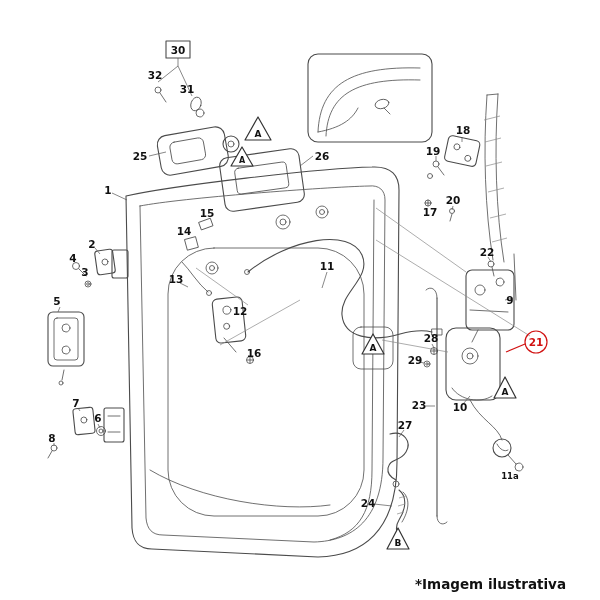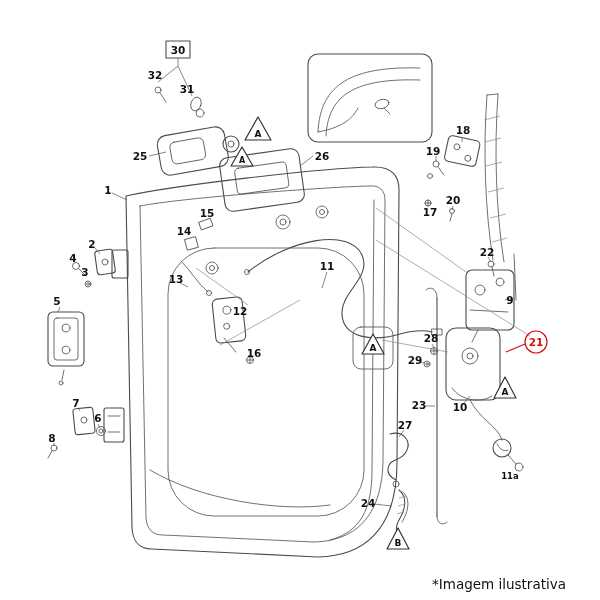--- a/index.html
+++ b/index.html
@@ -9,21 +9,21 @@
   .ln{fill:none;stroke:#4b4b4b;stroke-width:1.1;stroke-linecap:round;stroke-linejoin:round;}
   .ln2{fill:none;stroke:#4b4b4b;stroke-width:0.8;stroke-linecap:round;stroke-linejoin:round;}
   .thin{fill:none;stroke:#8a8a8a;stroke-width:0.7;}
   .lead{fill:none;stroke:#555;stroke-width:0.7;}
   .lbl{font:700 10.5px "DejaVu Sans",sans-serif;fill:#111;text-anchor:middle;}
   .lblsm{font:700 8.5px "DejaVu Sans",sans-serif;fill:#111;text-anchor:middle;}
   .tri{fill:#ffffff;stroke:#333;stroke-width:1.2;stroke-linejoin:round;}
   .trilbl{font:700 9px "DejaVu Sans",sans-serif;fill:#111;text-anchor:middle;}
   .red-ln{fill:none;stroke:#d11212;stroke-width:1.2;}
   .red-lbl{font:700 10.5px "DejaVu Sans",sans-serif;fill:#d11212;text-anchor:middle;}
-  .caption{position:absolute;right:34px;bottom:8px;font-size:13.5px;font-weight:400;color:#111;}
+  .caption{position:absolute;right:34px;bottom:8px;font-size:13.5px;font-weight:700;color:#111;}
 </style>
 </head>
 <body>
 
 <div class="page">
   <svg width="600" height="600" viewBox="0 0 600 600">
 
     <g>
       <rect class="ln" x="308" y="54" width="124" height="88" rx="10"></rect>
       <path class="ln2" d="M 318 132 C 320 84 352 66 420 68"></path>

